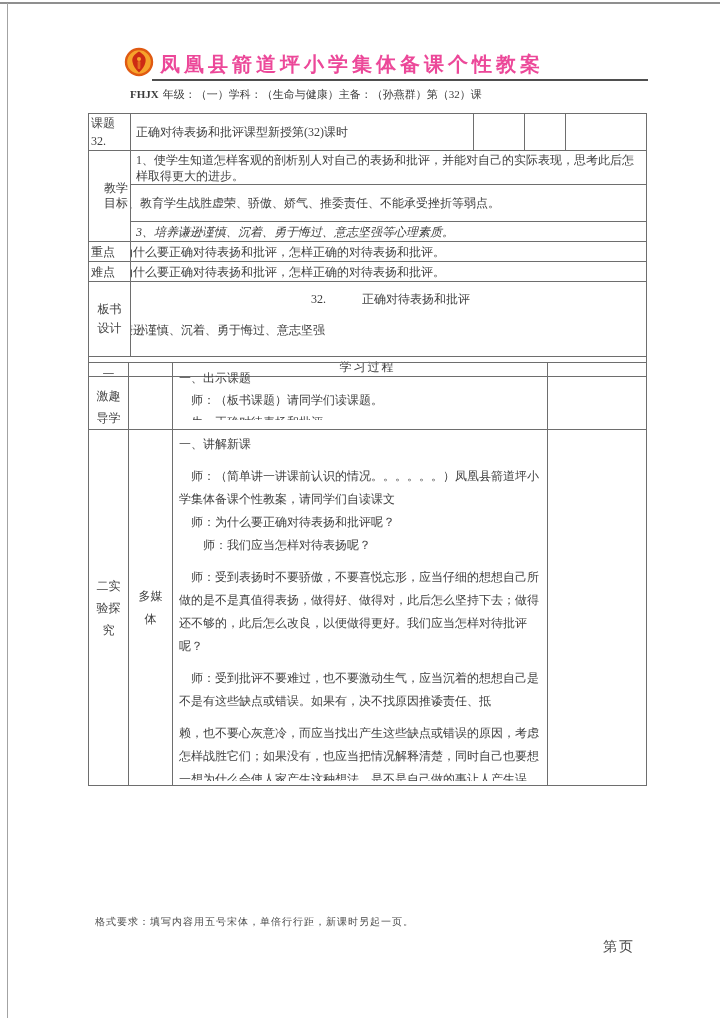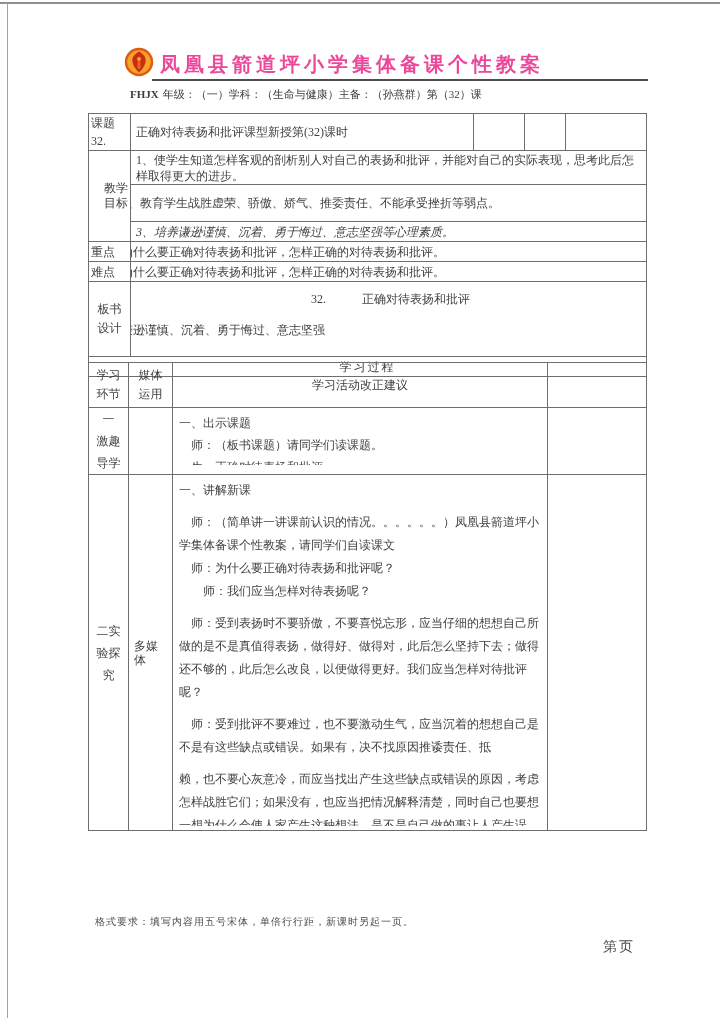--- a/index.html
+++ b/index.html
@@ -43,29 +43,29 @@
   .row-key td, .row-diff td { height:20px; vertical-align:middle; }
   .hang { text-indent:-15px; }
   .row-board td { height:75px; }
   .lbl-board { vertical-align:middle; text-align:center; line-height:19px; }
   .board-line1 { padding-left:175px; padding-top:6px; line-height:23px; white-space:pre-wrap; }
   .board-line2 { margin-top:8px; line-height:23px; text-indent:-15px; white-space:pre-wrap; }
   .row-banner td { height:20px; vertical-align:middle; text-align:center; letter-spacing:2px; }
 
   .row-phead td { height:45px; vertical-align:middle; text-align:center; line-height:19px; }
   .stage-cell { vertical-align:middle; text-align:center; line-height:22px; }
-  .media-cell { vertical-align:middle; line-height:14px; }
+  .media-cell { vertical-align:middle; text-align:center; line-height:23px; }
   .notes-cell { }
   .act { padding:4px 6px;margin-left:19px; }
   .act p { margin:0; white-space:pre-wrap; }
   .act1 td-inner, .act1 { }
   .row-sec1 td { height:59px; }
   .row-sec2 td { height:354px; }
   .act1 p { line-height:22px; }
-  .act2 p { line-height:23px; }
+  .act2 p { line-height:23px;font-family:Liberation Mono, monospace; }
   .act2 p:nth-child(2), .act2 p:nth-child(5), .act2 p:nth-child(6), .act2 p:nth-child(7) { margin-top:9px; }
   .clip1 { height:53px; overflow:hidden; }
   .clip2 { height:347px; overflow:hidden; }
 
   
   .footer-note { position:absolute; left:95px; top:903px; font-size:10px; color:#4a4a4a; letter-spacing:1px;margin-top:12px; }
   .page-number { position:absolute; left:603px; top:938px; font-size:14px; color:#4a4a4a; letter-spacing:2px; }
 </style>
 </head>
 <body>
@@ -146,28 +146,20 @@
   </table>
 
 <table class="tbl-proc">
   <colgroup>
     <col style="width:40px">
       <col style="width:44px">
       <col style="width:375px">
       <col style="width:99px">
   </colgroup>
   <tbody>
-      <tr class="row-phead">
-    <td class="pre">学习
-环节</td>
-    <td class="pre">媒体
-运用</td>
-    <td>学习活动改正建议</td>
-    <td></td>
-  </tr>
   <tr class="row-sec1">
     <td class="stage-cell pre">一
 激趣
 导学</td>
     <td class="media-cell pre"></td>
     <td class="act act1">
       <div class="clip1">
             <p>一、出示课题</p>
             <p>　师：（板书课题）请同学们读课题。</p>
             <p>　生：正确对待表扬和批评</p>

